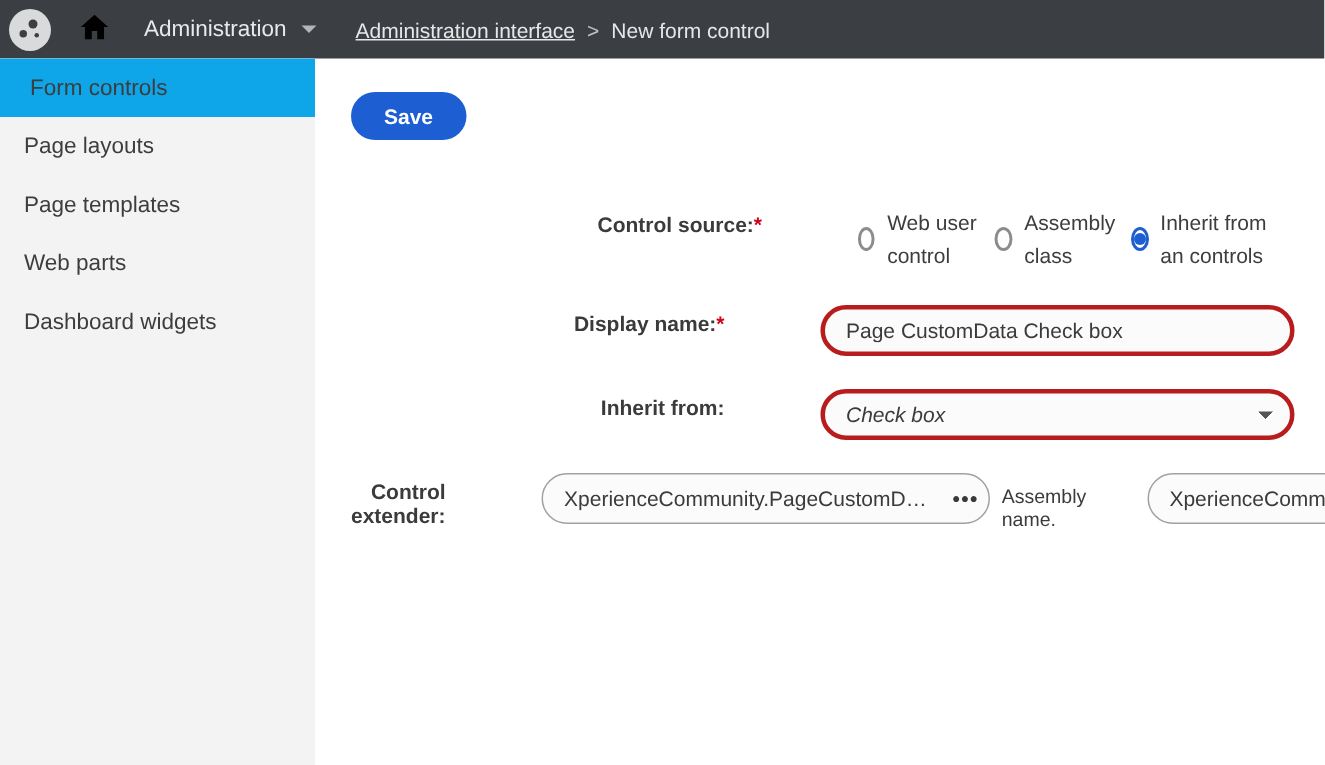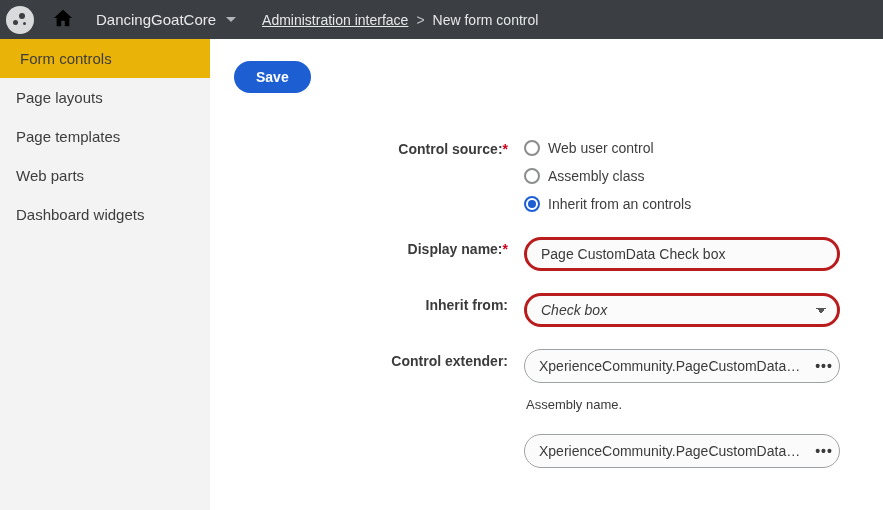--- a/index.html
+++ b/index.html
@@ -17,31 +17,31 @@
   .brand-caret { width:0; height:0; border-left:5px solid transparent; border-right:5px solid transparent; border-top:5px solid #b3b5b8; margin-left:4px; }
   .crumbs { display:flex; align-items:flex-end; gap:8px; padding-left:14px; color:#cfd0d2; font-size:14px; }
   .crumbs .link { text-decoration:underline; color:#e6e7e8; cursor:pointer; }
   .crumbs .sep { color:#bfc1c3; }
   .crumbs .current { color:#e6e7e8; }
 
   
   .body { display:flex; height:calc(510px - 39px); }
   .sidebar { width:210px; background:#f3f3f4; }
   .side-item { padding:11px 16px; font-size:15px; color:#3d3d3d; cursor:pointer; }
-  .side-item.selected { background:#eab308;padding-left:20px; }
+  .side-item.selected { background:#0ea5e9;padding-left:20px; }
 
   .main { flex:1; padding:22px 20px 0 24px; overflow:auto; }
   .save-btn { background:#1d5ed2; color:#fff; border:none; border-radius:18px; padding:8px 22px; font-size:14px; font-weight:600; cursor:pointer; }
 
   .form-area { margin-top:44px; }
-  .row { display:flex; align-items:flex-start; margin-bottom:22px; }
+  .row { display:flex; align-items:flex-start; margin-bottom:22px;gap:48px; }
   .row.tight { margin-bottom:8px; }
   .lbl { width:290px; text-align:right; padding-right:16px; padding-top:4px; font-weight:600; color:#3b3b3b; font-size:14px; }
   .lbl .req { color:#d0021b; }
-  .ctl { flex:1; display:flex; flex-direction:column; gap:6px; }
+  .ctl { flex:1; display:flex; flex-direction:row; gap:6px; }
   .radio-row { display:flex; align-items:center; gap:8px; font-size:14px; color:#3d3d3d; cursor:pointer; line-height:22px; }
   .radio-outer { width:16px; height:16px; border:2px solid #8a8c8e; border-radius:50%; display:inline-flex; align-items:center; justify-content:center; }
   .radio-outer.sel { border-color:#1d5ed2; }
   .radio-inner { width:8px; height:8px; border-radius:50%; background:#1d5ed2; display:none; }
   .radio-outer.sel .radio-inner { display:block; }
 
   .text-input, .select-input, .picker-input {
     width:316px; height:34px; border:3px solid #b91c1c; border-radius:17px; padding:0 14px; font-size:14px; color:#3b3b3b; background:#fbfbfb;
   }
   .text-input::placeholder { color:#9c9fa2; }
@@ -71,21 +71,21 @@
         <span class="d2"></span>
         <span class="d3"></span>
       </div>
   </div>
   <div style="padding:0 6px 0 12px; cursor:pointer;">
     <svg class="home" width="22" height="20" viewBox="0 0 24 22">
         <path d="M12 2 L22 11 H19 V20 H14 V14 H10 V20 H5 V11 H2 Z"></path>
       </svg>
   </div>
   <div class="brand">
-    <span>DancingGoatCore</span>
+    <span>Administration</span>
     <span class="brand-caret"></span>
   </div>
   <div class="crumbs">
     <span class="link">Administration interface</span>
     <span class="sep">&gt;</span>
     <span class="current">New form control</span>
   </div>
 </div>
 
 <div class="body">

